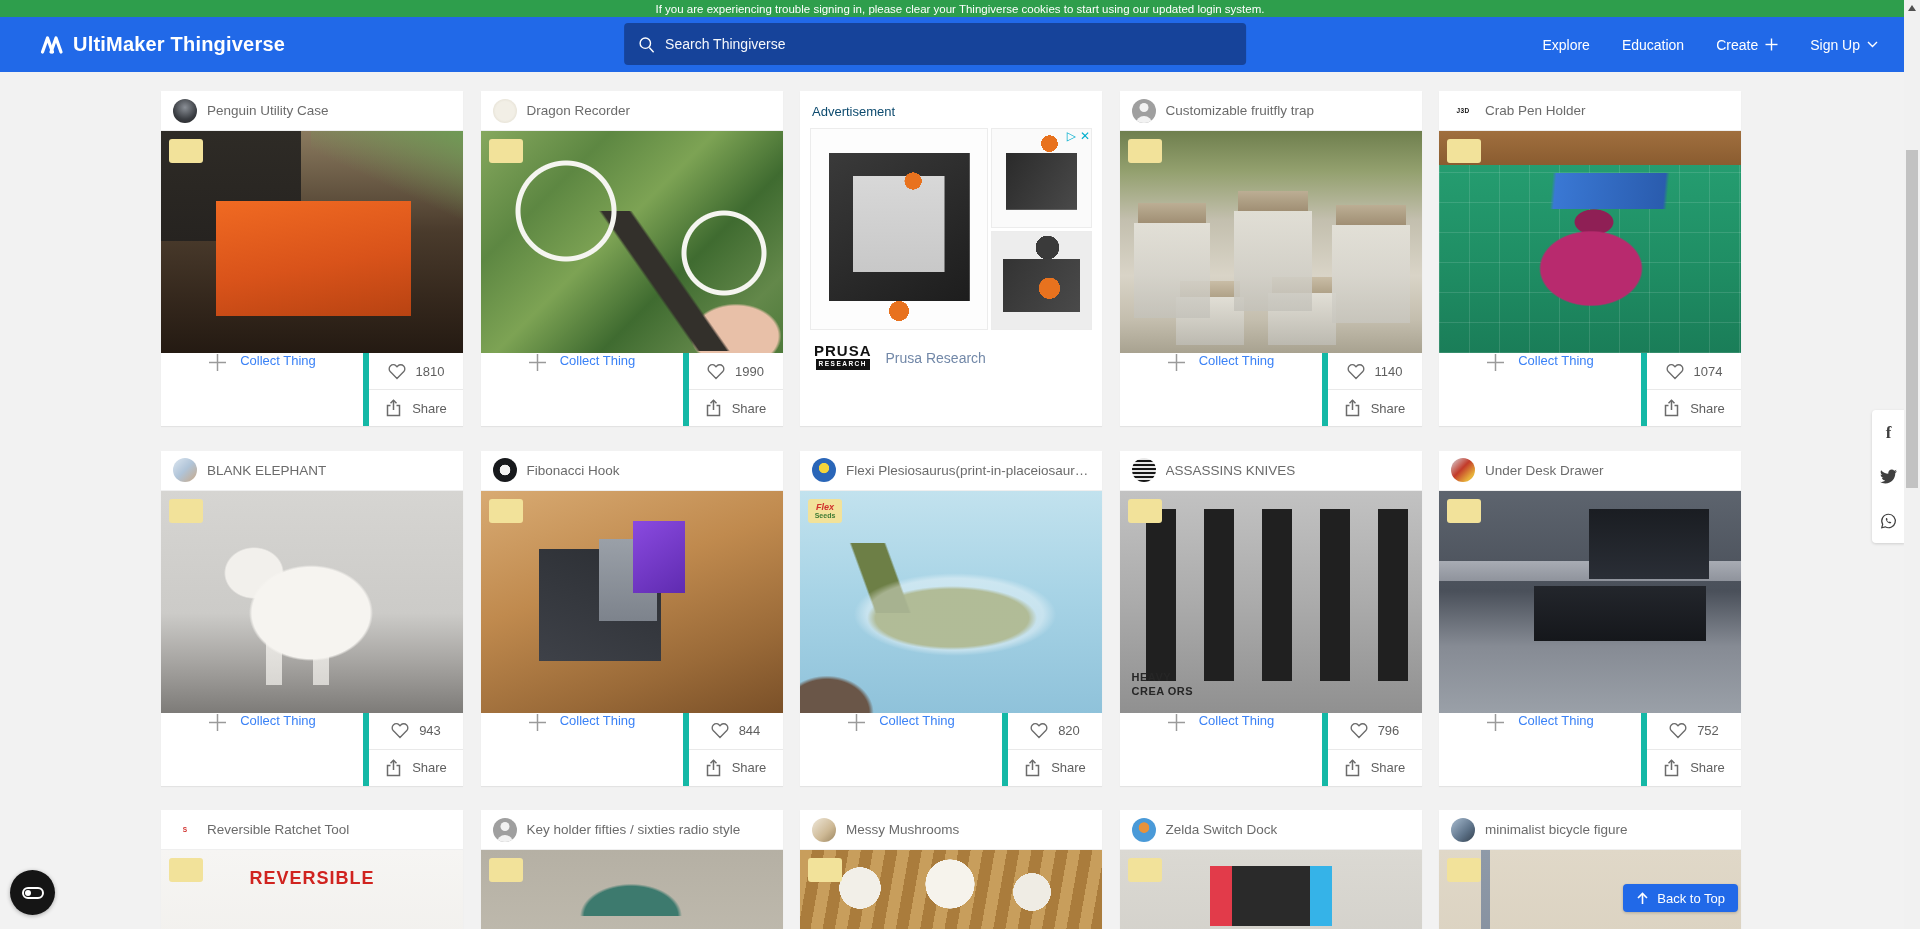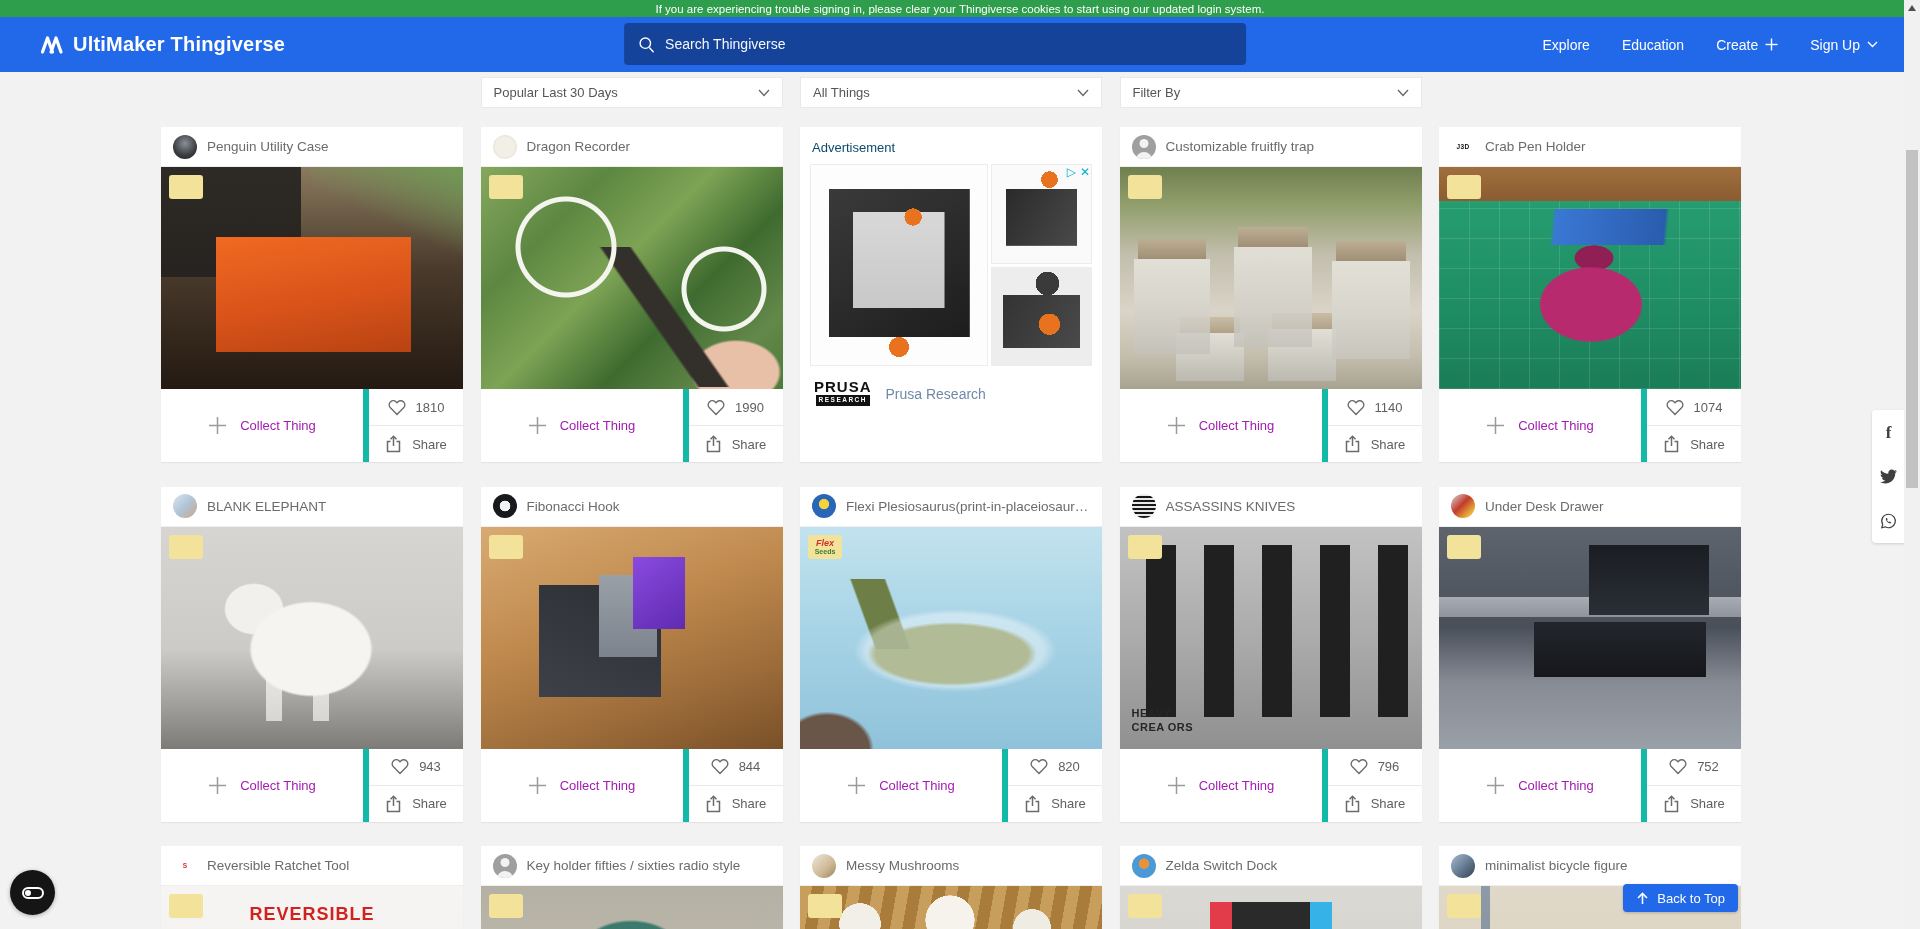--- a/index.html
+++ b/index.html
@@ -46,22 +46,22 @@
   .thumb { height:222px; position:relative; background:#ccc; cursor:pointer; overflow:hidden; }
   .ovl { position:absolute; font-weight:bold; }
   .ovl-red-top { top:18px; left:0; right:0; text-align:center; color:#d0231f; font-size:18px; letter-spacing:1px; }
   .ovl-dark-bl { bottom:14px; left:12px; color:#262626; font-size:11px; line-height:1.25; white-space:pre-line; letter-spacing:.5px; }
   .t-badge { position:absolute; top:8px; left:8px; width:34px; height:24px; background:#f2e29a; border-radius:3px;
     display:flex; flex-direction:column; align-items:center; justify-content:center; line-height:1; }
   .t-badge em { font-style:italic; font-weight:bold; color:#d0312d; font-size:9px; }
   .t-badge u { text-decoration:none; color:#3d7a34; font-size:7px; font-weight:bold; }
 
   .acts { height:73px; display:flex; }
-  .collect { flex:1; display:flex; align-items:center; justify-content:center; gap:13px;
-    background:none; border:none; cursor:pointer; color:#a21caf; font-size:13px; font-family:inherit; }
+  .collect { flex:1; display:flex; align-items:flex-start; justify-content:center; gap:13px;
+    background:none; border:none; cursor:pointer; color:#3b82f6; font-size:13px; font-family:inherit; }
   .acts .side { width:100px; border-left:6px solid #14b8a6; display:flex; flex-direction:column; }
   .side button { flex:1; display:flex; align-items:center; justify-content:center; gap:10px;
     background:none; border:none; cursor:pointer; color:#5f5f5f; font-size:13px; font-family:inherit; }
   .side button:first-child { border-bottom:1px solid #e9e9e9; }
 
   
   .ad-card { padding:10px 10px 0 10px; }
   .ad-label { font-size:13px; color:#0c4a6e; padding:3px 2px 9px 2px; }
   .ad-banner { position:relative; height:202px; display:flex; gap:3px; }
   .ad-img { border:1px solid #ececec; }
@@ -144,40 +144,20 @@
         <span>Sign Up</span>
       <svg width="11" height="7" viewBox="0 0 11 7" fill="none" stroke="#fff" stroke-width="1.4">
           <polyline points="1,1 5.5,5.5 10,1"></polyline>
         </svg>
     </a>
   </nav>
 </header>
 
 <main class="content">
   <div class="inner">
-    <div class="filters">
-      <div class="filter">
-        <span>Popular Last 30 Days</span>
-        <svg width="12" height="8" viewBox="0 0 12 8" fill="none" stroke="#666" stroke-width="1.3">
-            <polyline points="1,1 6,6.5 11,1"></polyline>
-          </svg>
-      </div>
-      <div class="filter">
-        <span>All Things</span>
-        <svg width="12" height="8" viewBox="0 0 12 8" fill="none" stroke="#666" stroke-width="1.3">
-            <polyline points="1,1 6,6.5 11,1"></polyline>
-          </svg>
-      </div>
-      <div class="filter">
-        <span>Filter By</span>
-        <svg width="12" height="8" viewBox="0 0 12 8" fill="none" stroke="#666" stroke-width="1.3">
-            <polyline points="1,1 6,6.5 11,1"></polyline>
-          </svg>
-      </div>
-    </div>
     <div class="grid">
         <article class="card">
     <div class="card-head">
       <span class="avatar" style="background: radial-gradient(circle at 50% 35%, rgb(138, 143, 150) 0%, rgb(58, 61, 66) 60%, rgb(34, 34, 34) 100%);">
               <b class="av-glyph"></b>
             </span>
       <span class="title">Penguin Utility Case</span>
     </div>
     <div class="thumb" style="background: linear-gradient(170deg, rgb(240, 106, 34) 0%, rgb(217, 83, 26) 55%, rgb(184, 67, 18) 100%) 55px 70px / 195px 115px no-repeat, linear-gradient(205deg, rgb(111, 154, 85) 0%, rgba(111, 154, 85, 0) 45%) 150px 0px / 152px 130px no-repeat, linear-gradient(rgb(46, 43, 38), rgb(38, 35, 32)) 0px 0px / 140px 110px no-repeat, linear-gradient(rgb(138, 122, 94) 0%, rgb(74, 59, 44) 45%, rgb(53, 40, 29) 75%, rgb(36, 26, 18) 100%);">
 

